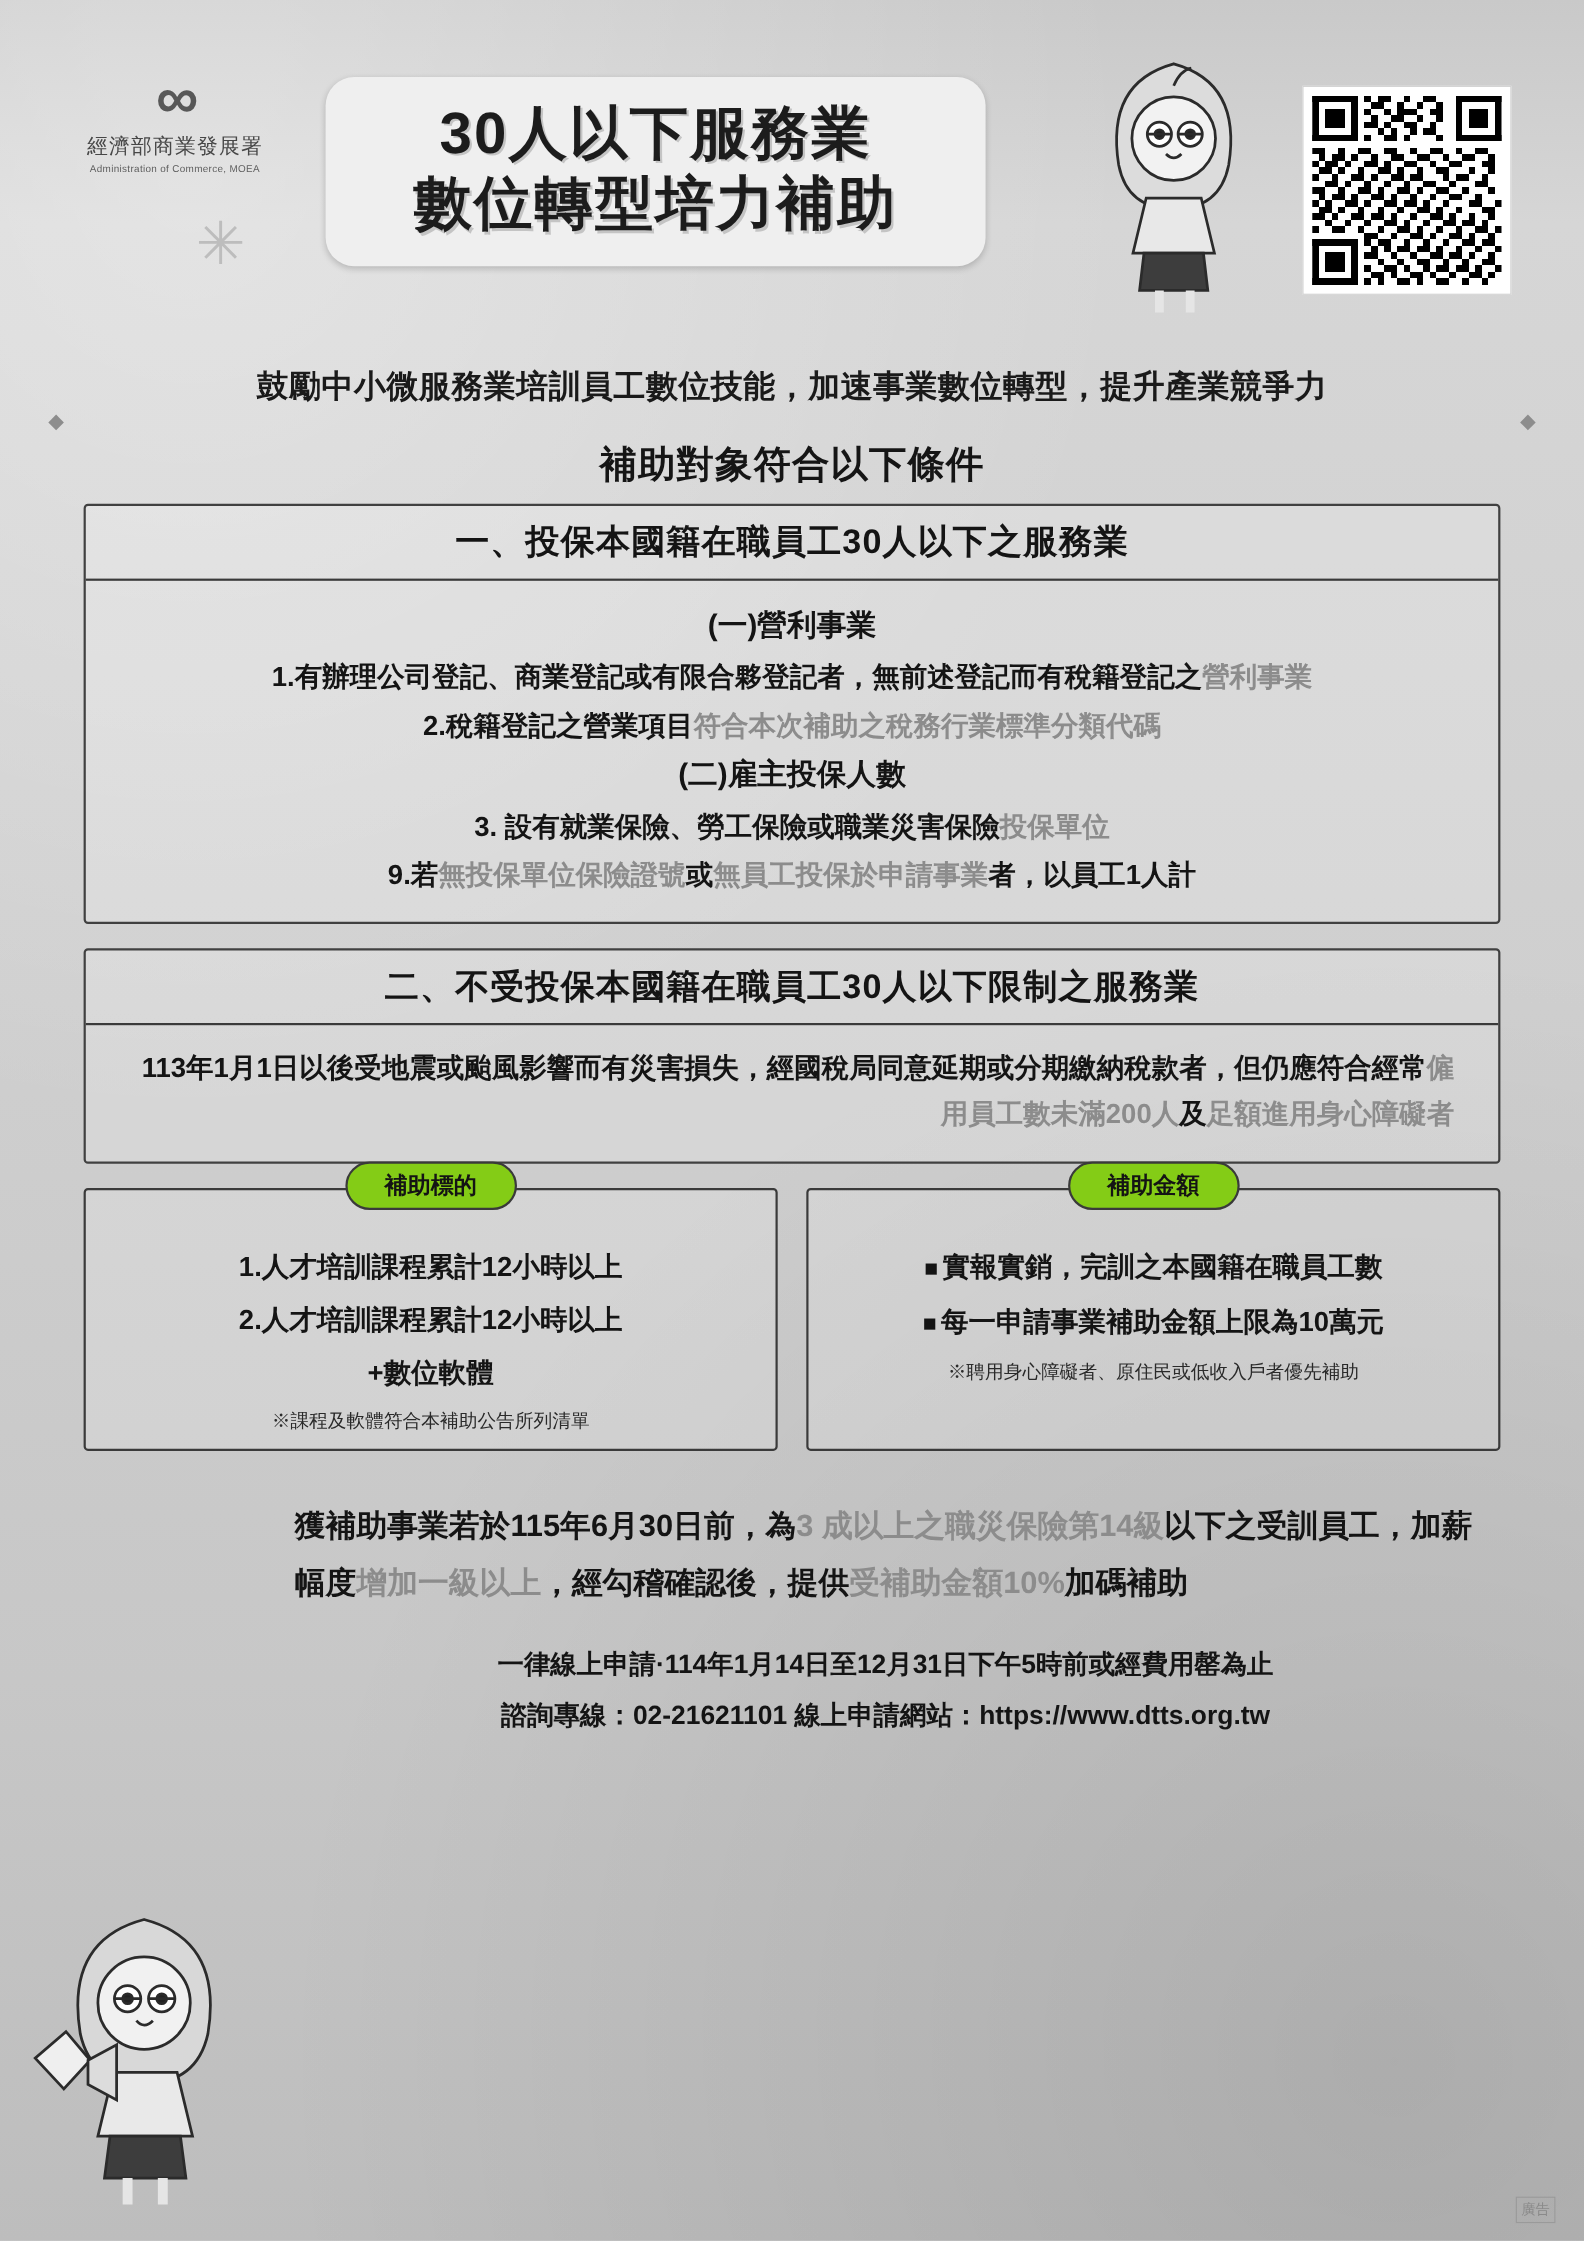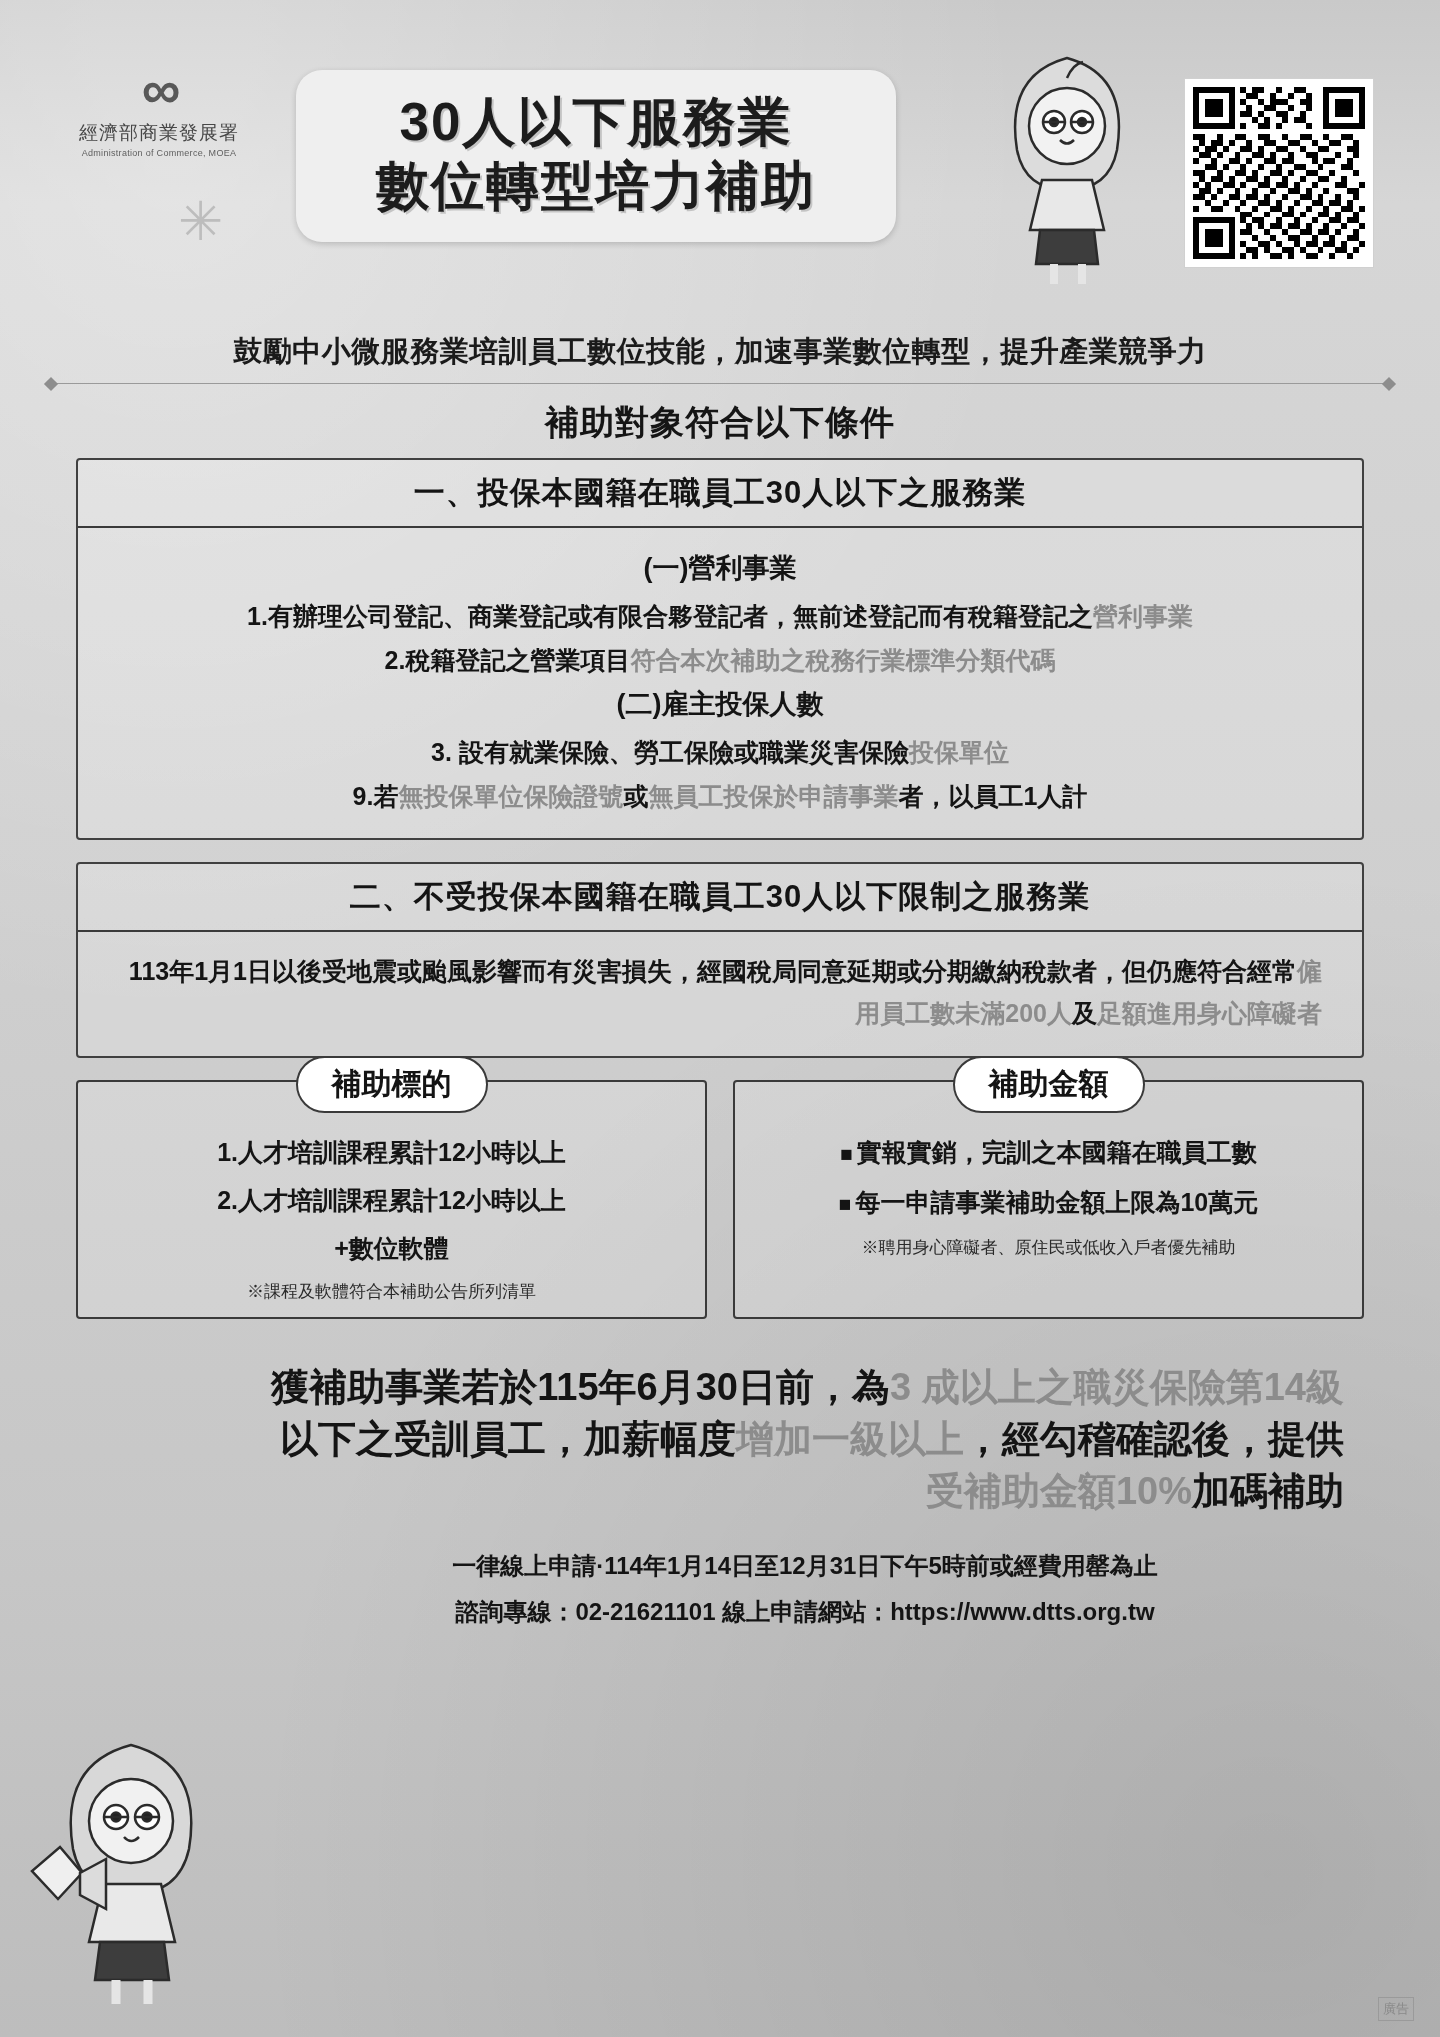--- a/index.html
+++ b/index.html
@@ -169,44 +169,44 @@
     border: 2px solid #3a3a3a;
     border-radius: 4px;
     padding: 44px 16px 14px;
     position: relative;
     background: rgba(255,255,255,.16);
   }
   .col-badge {
     position: absolute;
     top: -26px; left: 50%;
     transform: translateX(-50%);
-    background: #ffffff;
+    background: #84cc16;
     border: 2px solid #3a3a3a;
     border-radius: 30px;
     padding: 6px 34px;
-    font-size: 30px;
+    font-size: 21px;
     font-weight: 900;
     white-space: nowrap;
   }
   .col .line { font-size: 25px; line-height: 44px; }
   .footnote {
     text-align:center;
     font-size: 17px;
     margin-top: 10px;
     color:#2a2a2a;
   }
   .bullet-sq { font-size: 21px; margin-right: 4px; }
 
   
   .bonus {
     margin: 42px 78px 10px 250px;
-    font-size: 38px;
+    font-size: 28px;
     font-weight: bold;
     line-height: 52px;
-    text-align: right;
+    text-align: left;
   }
 
   
   .footer {
     text-align:center;
     margin: 26px 60px 0 230px;
   }
   .footer-line {
     font-size: 24px;
     font-weight: bold;

